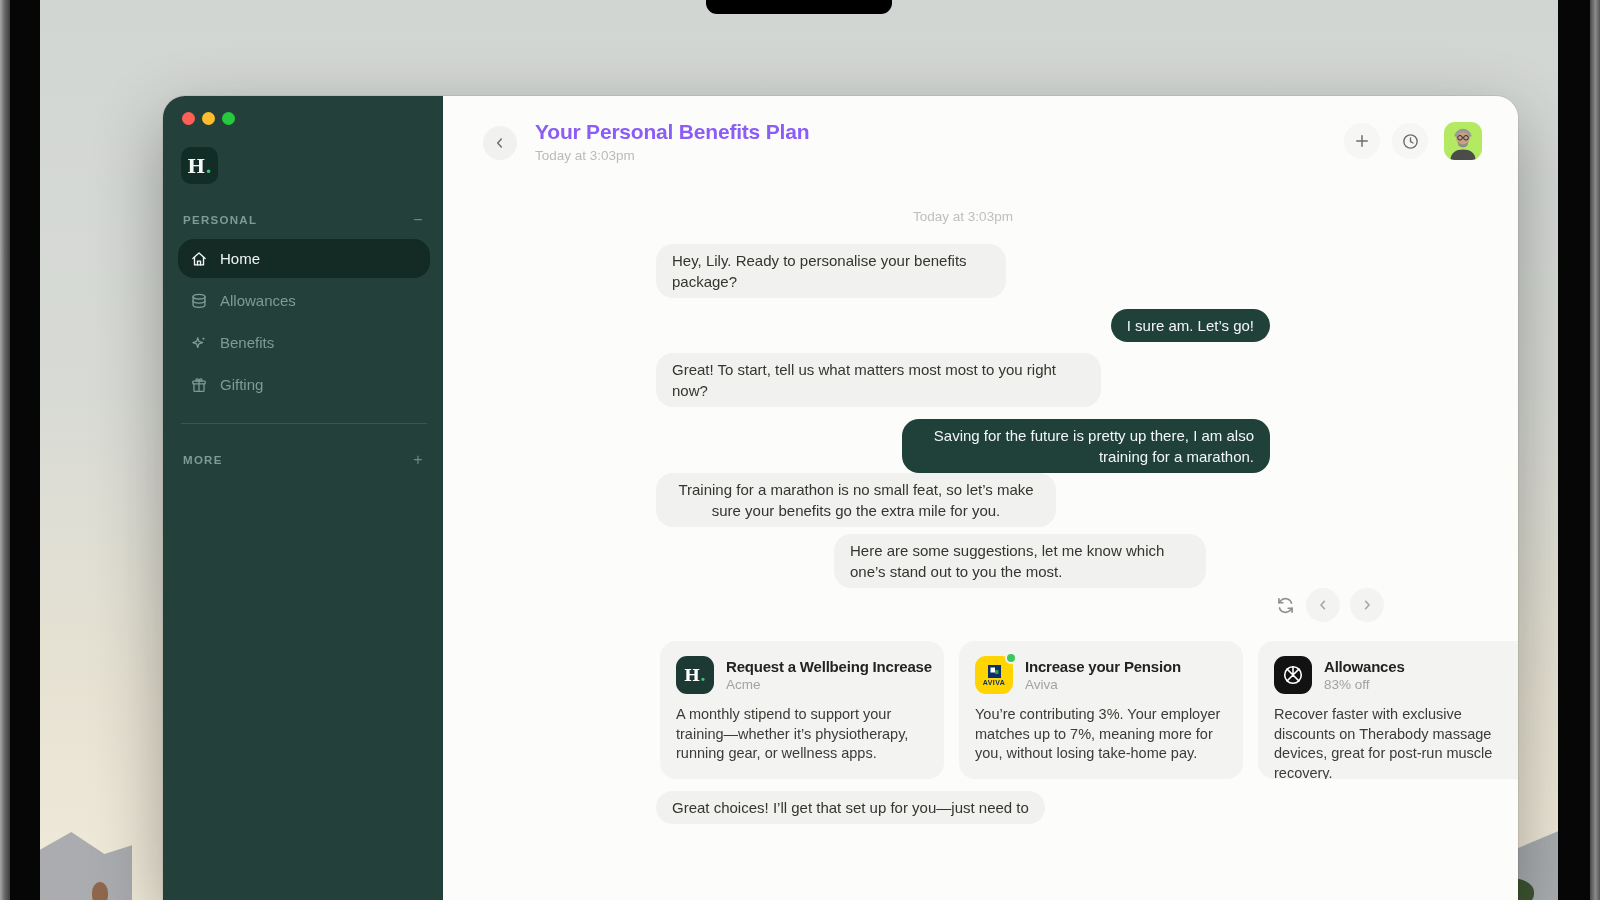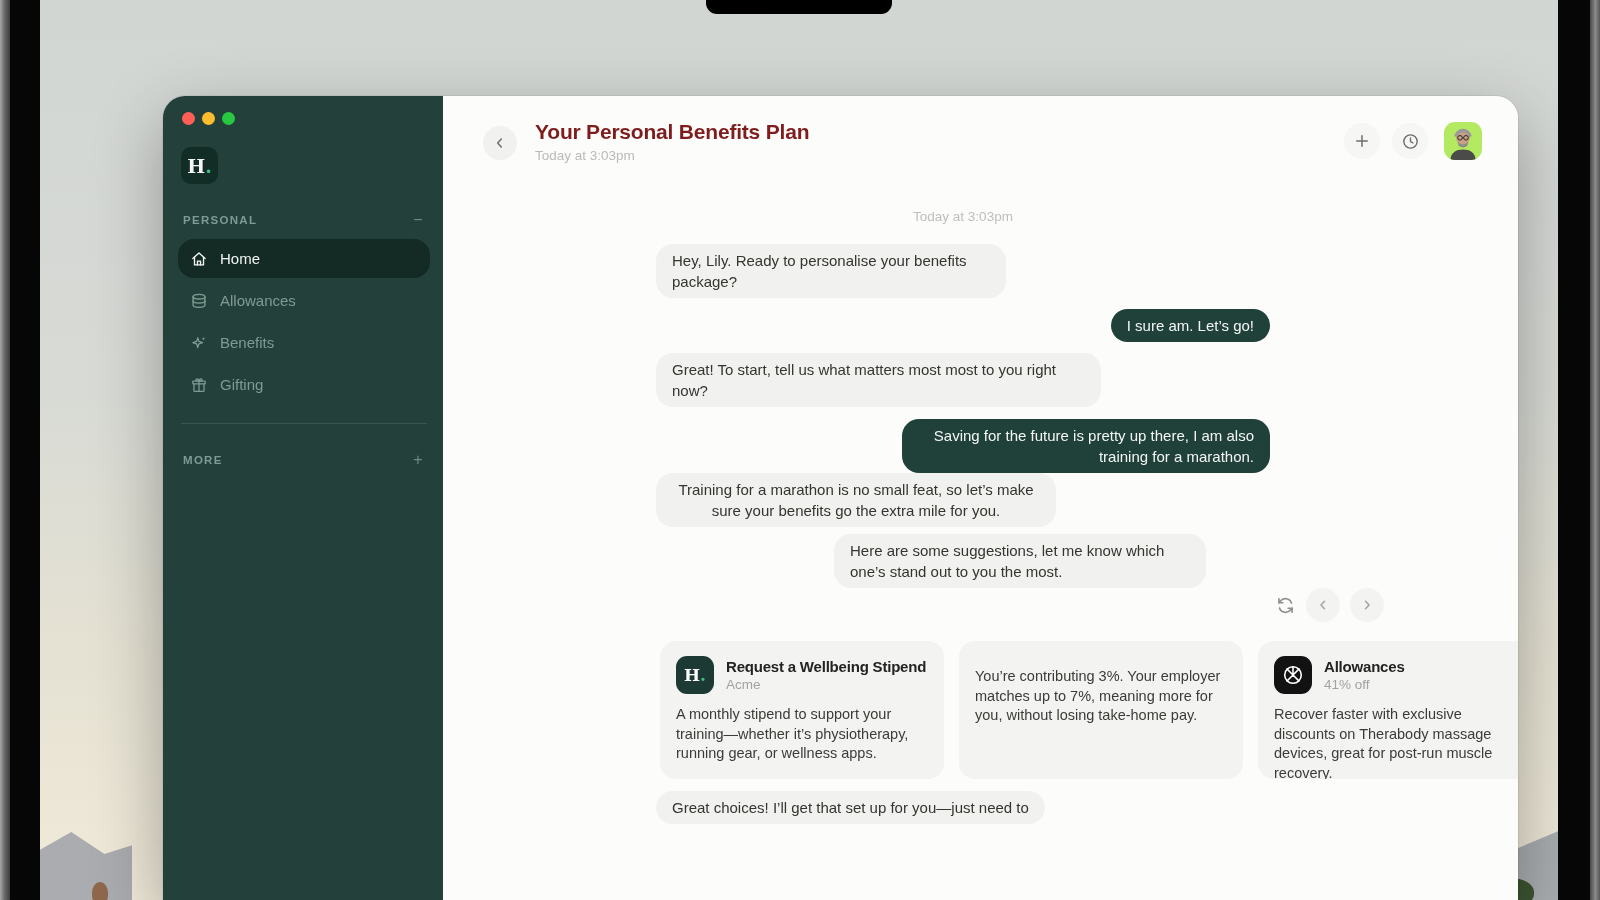--- a/index.html
+++ b/index.html
@@ -52,21 +52,21 @@
   .nav-item svg { width:18px; height:18px; flex-shrink:0; }
   .side-divider { height:1px; background:rgba(222,236,231,.13); margin:19px 3px 0 3px; }
 
   
   .main { flex:1; background:#fcfcfb; position:relative; overflow:hidden; }
   .m-header { display:flex; align-items:flex-start; padding:24px 36px 0 40px; }
   .circle-btn { width:34px; height:34px; border-radius:50%; background:#f1f1ef; color:#72726f;
                 display:flex; align-items:center; justify-content:center; cursor:pointer; flex-shrink:0; }
   .back-btn { margin-top:6px; }
   .h-titles { margin-left:18px; }
-  .h-title { font-size:21px; font-weight:700; color:#7f1d1d; letter-spacing:-.2px; }
+  .h-title { font-size:21px; font-weight:700; color:#8b5cf6; letter-spacing:-.2px; }
   .h-sub { font-size:13.5px; color:#b9bcb6; margin-top:4px; }
   .h-right { margin-left:auto; display:flex; align-items:center; gap:12px; margin-top:2px; }
   .icon-btn { width:36px; height:36px; border-radius:50%; background:#f6f6f4; color:#6e6e6b;
               display:flex; align-items:center; justify-content:center; cursor:pointer; }
   .avatar { width:38px; height:38px; border-radius:11px; overflow:hidden; margin-left:4px; cursor:pointer; }
 
   
   .chat { position:relative; margin:46px 0 0 213px; width:614px;
           display:flex; flex-direction:column; align-items:flex-start; }
   .day { align-self:center; color:#bdc0bb; font-size:13.5px; }
@@ -250,42 +250,57 @@
 
         <div class="cards">
 
           <div class="card">
             <div class="card-head">
               <div class="card-logo logo-harper">
                   <span>H</span>
                   <span style="color:#43c17e">.</span>
                 </div>
               <div>
-                <div class="card-title">Request a Wellbeing Stipend</div>
+                <div class="card-title">Request a Wellbeing Increase</div>
                 <div class="card-sub">Acme</div>
               </div>
             </div>
             <div class="card-body">A monthly stipend to support your training—whether it’s physiotherapy, running gear, or wellness apps.</div>
           </div>
 
           <div class="card">
+            <div class="card-head">
+              <div class="card-logo logo-aviva">
+                <svg width="13" height="13" viewBox="0 0 13 13">
+                  <rect width="13" height="13" fill="#0a2f6b"></rect>
+                    <rect x="2.5" y="2.5" width="4.5" height="5" fill="#ffffff"></rect>
+                    <rect x="7" y="5" width="3.5" height="4" fill="#2e9e4f"></rect>
+                </svg>
+                <span class="aviva-word">AVIVA</span>
+                <span class="online-dot"></span>
+              </div>
+              <div>
+                <div class="card-title">Increase your Pension</div>
+                <div class="card-sub">Aviva</div>
+              </div>
+            </div>
             <div class="card-body">You’re contributing 3%. Your employer matches up to 7%, meaning more for you, without losing take-home pay.</div>
           </div>
 
           <div class="card">
             <div class="card-head">
               <div class="card-logo logo-thera">
                 <svg width="30" height="30" viewBox="0 0 38 38" fill="none" stroke="#ffffff" stroke-width="2" stroke-linecap="round">
                   <circle cx="19" cy="19" r="10.5"></circle>
                   <path d="M19 19 V8.5 M19 19 L11.6 11.6 M19 19 L26.4 11.6 M19 19 L11.6 26.4 M19 19 L26.4 26.4"></path>
                 </svg>
               </div>
               <div>
                 <div class="card-title">Allowances</div>
-                <div class="card-sub">41% off</div>
+                <div class="card-sub">83% off</div>
               </div>
             </div>
             <div class="card-body">Recover faster with exclusive discounts on Therabody massage devices, great for post-run muscle recovery.</div>
           </div>
         </div>
 
         <div class="bubble bot b7">Great choices! I’ll get that set up for you—just need to</div>
       </div>
     </div>
   </div>

